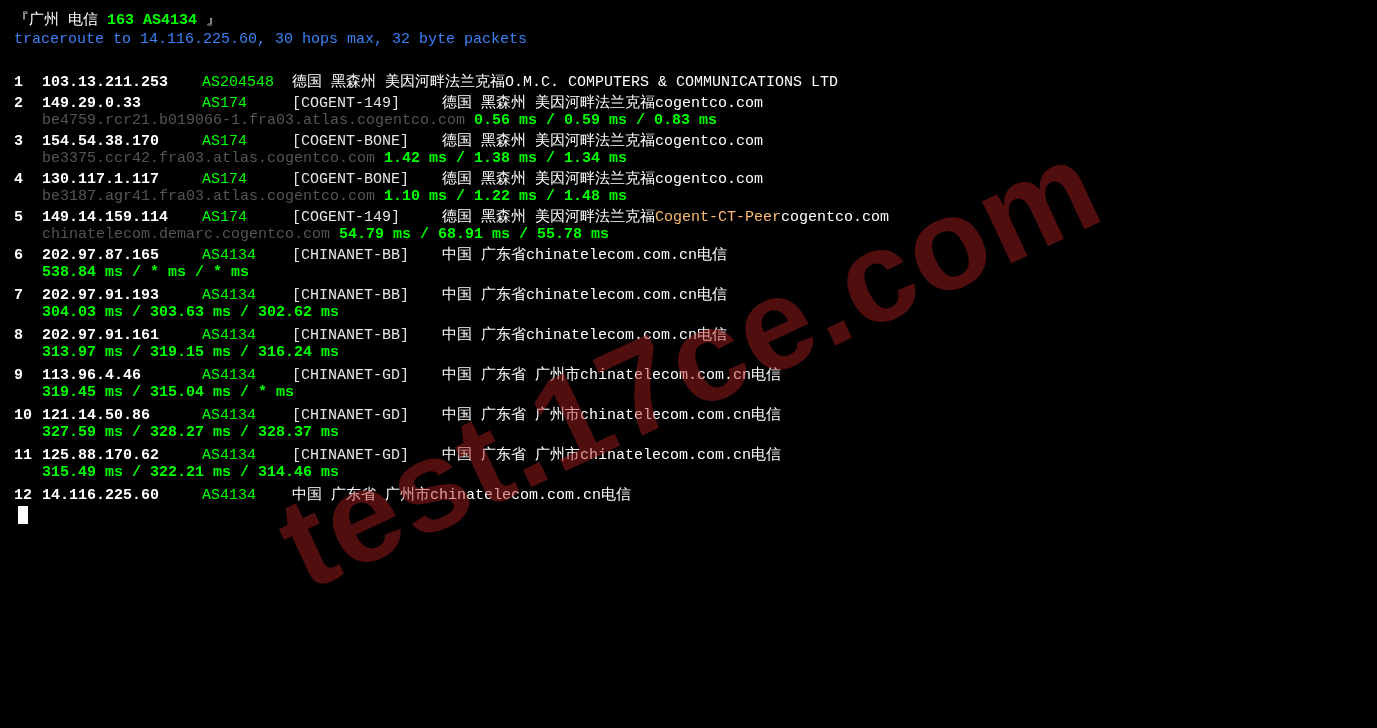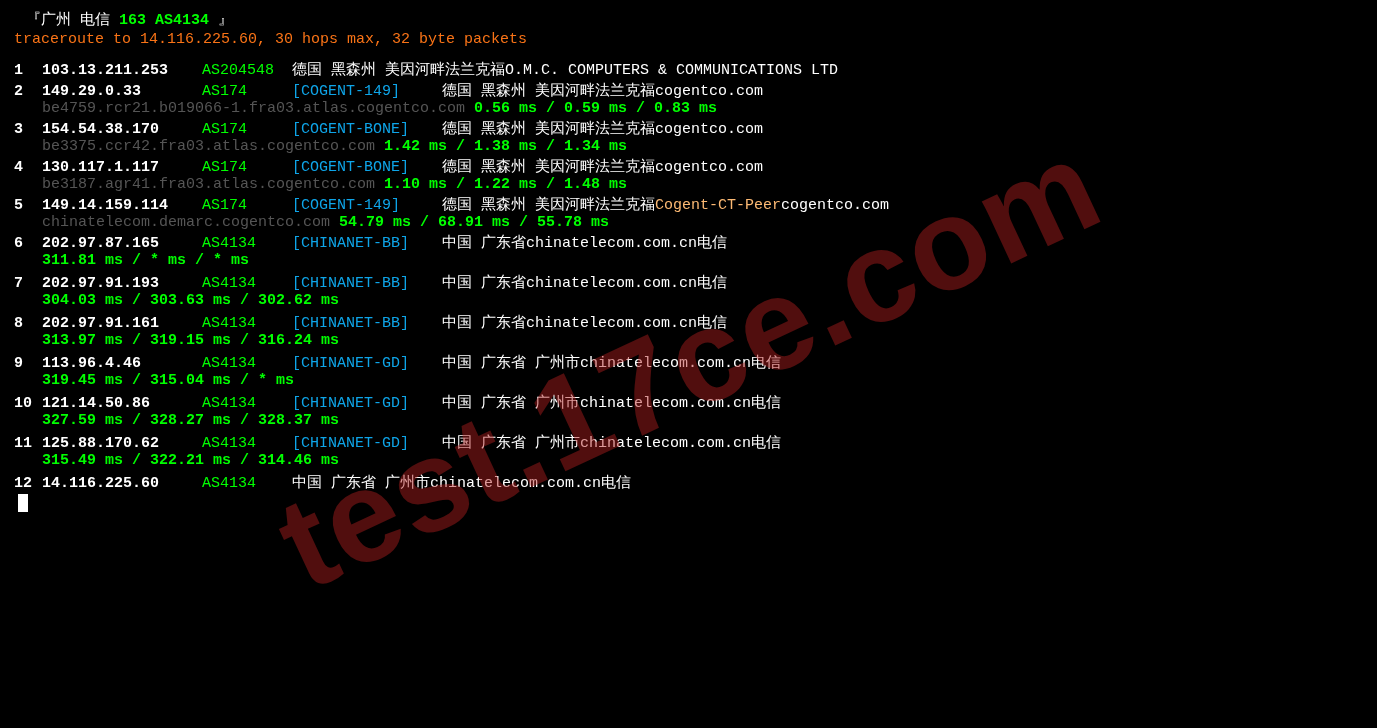--- a/index.html
+++ b/index.html
@@ -10,26 +10,25 @@
       font-size: 15px;
       padding: 10px 14px;
       width: 1377px;
       min-height: 728px;
       overflow: hidden;
       position: relative;
     }
     .header-line {
       color: #fff;
       margin-bottom: 2px;
-      margin-left: 12px;
     }
     .header-as { color: #0f0; font-weight: bold; }
     .traceroute-line {
-      color: #f97316;
-      margin-bottom: 12px;
+      color: #3b82f6;
+      margin-bottom: 24px;
     }
     .hop-block {
       margin-bottom: 2px;
     }
     .hop-row {
       display: flex;
       align-items: baseline;
       flex-wrap: nowrap;
     }
     .hop-num {
@@ -40,21 +39,21 @@
     .hop-ip {
       color: #fff;
       font-weight: bold;
       min-width: 160px;
     }
     .hop-as {
       color: #0f0;
       min-width: 90px;
     }
     .hop-tag {
-      color: #0ea5e9;
+      color: #e5e5e5;
       min-width: 150px;
     }
     .hop-geo {
       color: #fff;
     }
     .hop-org { color: #fff; }
     .hop-subdomain {
       color: #555;
       padding-left: 28px;
       display: block;
@@ -153,21 +152,21 @@
       </div><div class="hop-block">
         <div class="hop-row">
           <span class="hop-num">6</span>
           <span class="hop-ip">202.97.87.165   </span>
           <span class="hop-as">AS4134   </span>
           <span class="hop-tag">[CHINANET-BB]   </span>
           <span class="hop-geo">中国  广东省   </span>
           <span class="hop-org">chinatelecom.com.cn   </span>
           <span style="color: rgb(255, 255, 255);">电信</span>
         </div>
-        <span class="hop-timing-row"><span class="hop-timing">311.81 ms / * ms / * ms</span></span>
+        <span class="hop-timing-row"><span class="hop-timing">538.84 ms / * ms / * ms</span></span>
       </div><div class="hop-block">
         <div class="hop-row">
           <span class="hop-num">7</span>
           <span class="hop-ip">202.97.91.193   </span>
           <span class="hop-as">AS4134   </span>
           <span class="hop-tag">[CHINANET-BB]   </span>
           <span class="hop-geo">中国  广东省   </span>
           <span class="hop-org">chinatelecom.com.cn   </span>
           <span style="color: rgb(255, 255, 255);">电信</span>
         </div>

